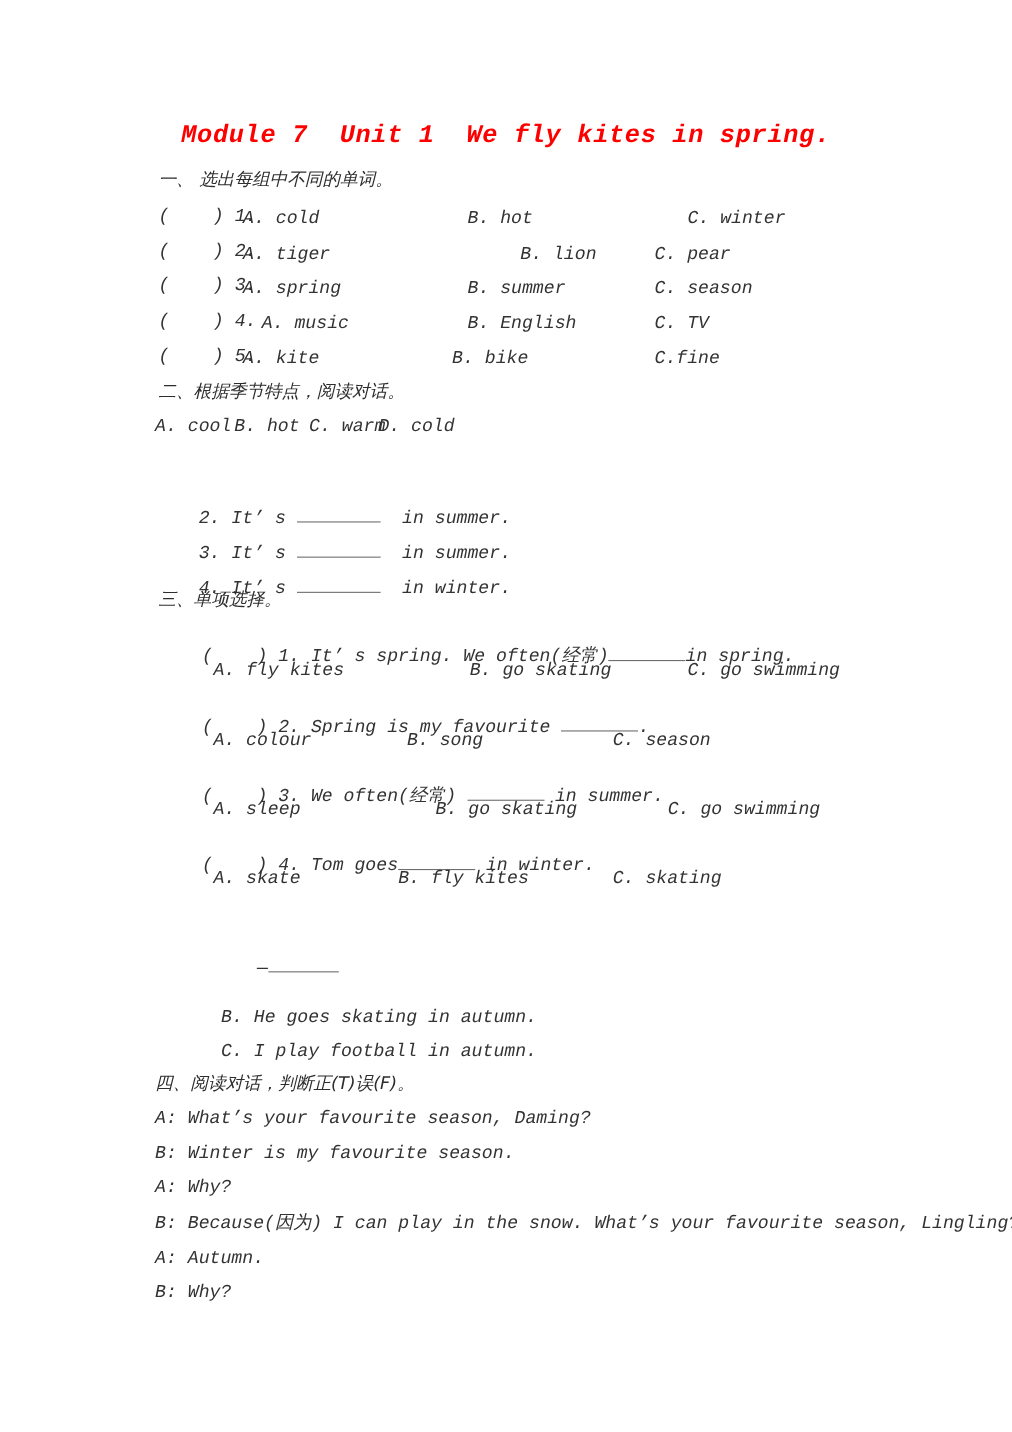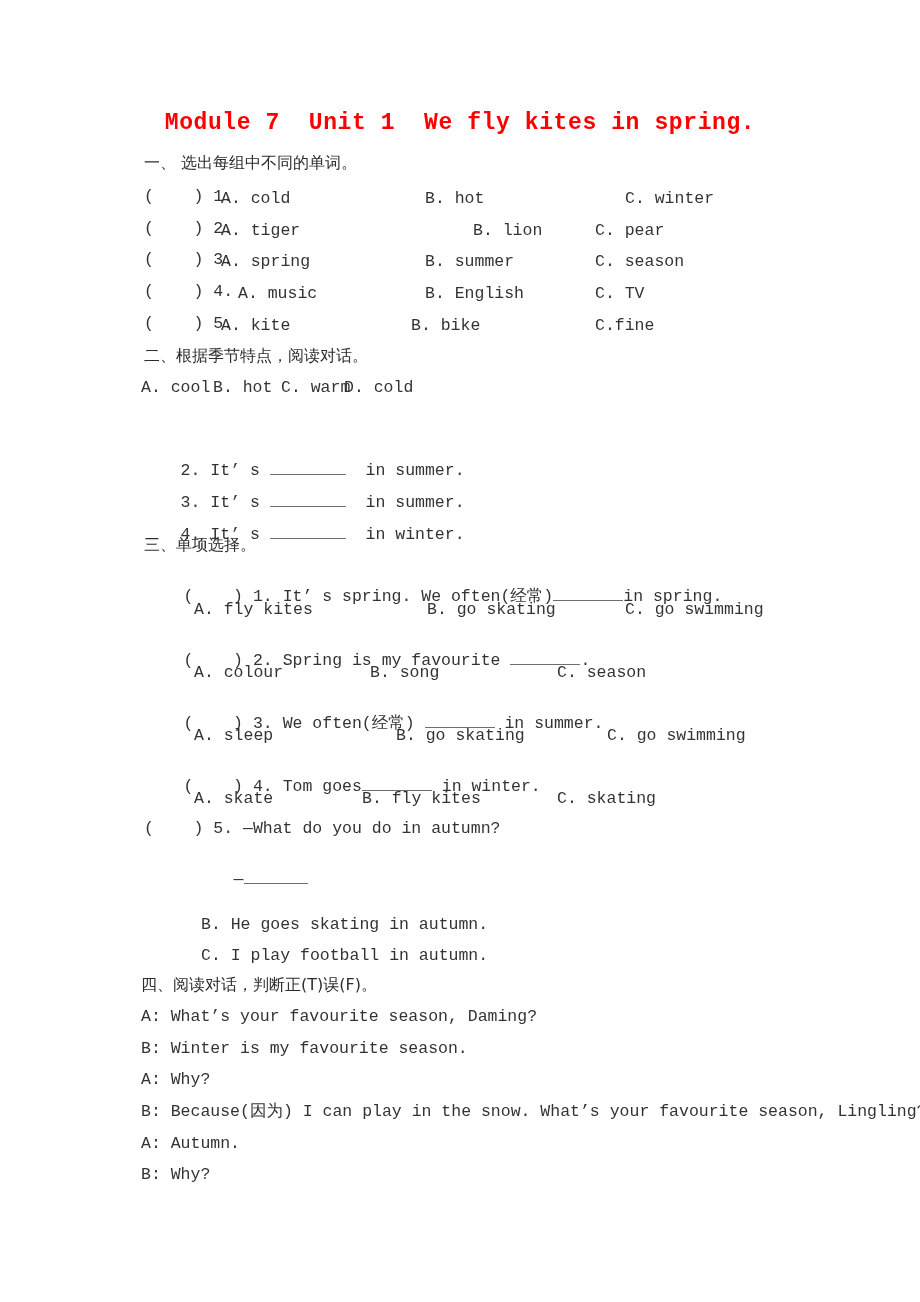--- a/index.html
+++ b/index.html
@@ -15,20 +15,21 @@
     font-family: "Liberation Serif", "DejaVu Serif", serif;
     color: #2b2b2b;
     -webkit-font-smoothing: antialiased;
   }
 
   .page {
     position: absolute;
     left: 0; top: 0;
     width: 760px;
     height: 1302px;
+    font-style: italic;
   }
 
   
   .doc-title {
     position: absolute;
     left: 0;
     top: 110px;
     width: 920px;
     text-align: center;
     color: #fe0000;
@@ -143,21 +144,20 @@
   <div class="col" style="left:396px; top:726px;">B. go skating</div>
   <div class="col" style="left:607px; top:726px;">C. go swimming</div>
 
   <div class="line" style="left:144px; top:758px;">
     <span>(    ) 4. Tom goes</span><span class="blank b-md"></span><span> in winter.</span>
   </div>
   <div class="col" style="left:194px; top:789px;">A. skate</div>
   <div class="col" style="left:362px; top:789px;">B. fly kites</div>
   <div class="col" style="left:557px; top:789px;">C. skating</div>
 
-  <div class="line" style="left:144px; top:821px;">(    ) 5. —What do you do in autumn?</div>
   <div class="line" style="left:194px; top:851px;">
     <span>—</span><span class="blank b-sm"></span>
   </div>
   <div class="col" style="left:201px; top:915px;">B. He goes skating in autumn.</div>
   <div class="col" style="left:201px; top:946px;">C. I play football in autumn.</div>
 
   <div class="line cn" style="left:141px; top:977px;">四、阅读对话，判断正(T)误(F)。</div>
 
   <div class="line" style="left:141px; top:1009px;">A: What’s your favourite season, Daming?</div>
   <div class="line" style="left:141px; top:1041px;">B: Winter is my favourite season.</div>

